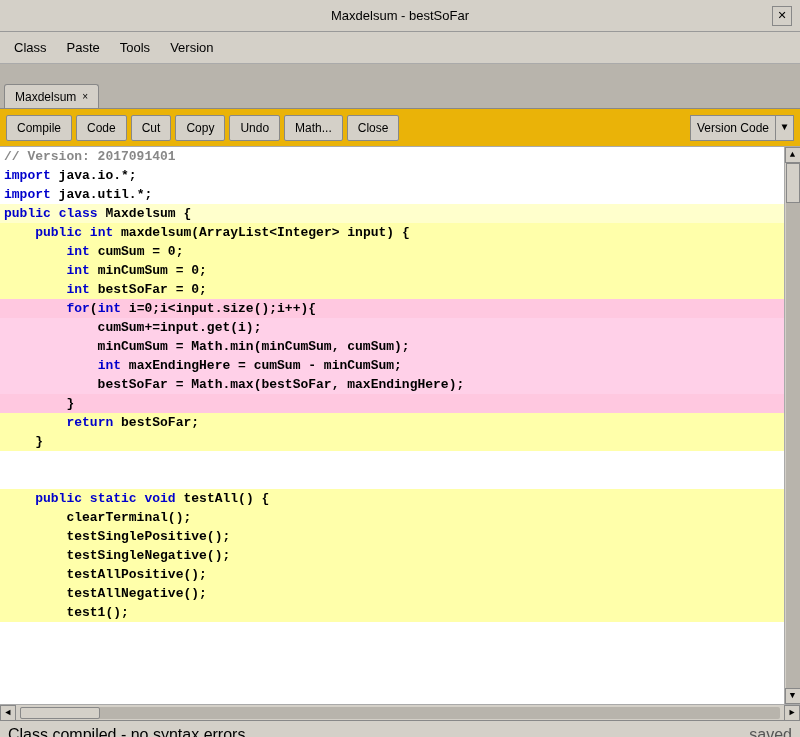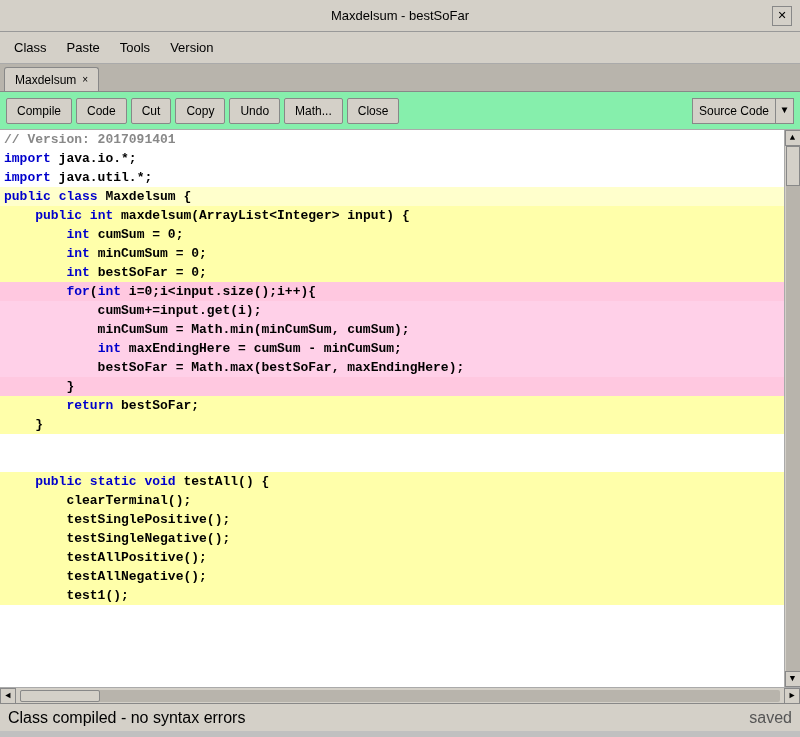--- a/index.html
+++ b/index.html
@@ -39,21 +39,21 @@
     }
     .menu-item {
       padding: 4px 10px;
       cursor: pointer;
       border-radius: 2px;
     }
 
     
     #tab-bar {
       background: #b8b4ac;
-      height: 28px;
+      height: 45px;
       display: flex;
       align-items: flex-end;
       padding: 0 4px;
       border-bottom: 1px solid #888;
     }
     .tab {
       background: #d4d0c8;
       border: 1px solid #888;
       border-bottom: none;
       padding: 3px 10px 3px 10px;
@@ -63,21 +63,21 @@
       align-items: center;
       gap: 6px;
       cursor: pointer;
       border-radius: 3px 3px 0 0;
       height: 24px;
     }
     .tab-close { font-size: 10px; cursor: pointer; }
 
     
     #toolbar {
-      background: #86efac;
+      background: #eab308;
       height: 38px;
       display: flex;
       align-items: center;
       padding: 4px 6px;
       gap: 4px;
       border-bottom: 1px solid #aaa;
     }
     .toolbar-btn {
       background: #d4d0c8;
       border: 1px solid #888;
@@ -244,21 +244,21 @@
 <div id="toolbar">
   <button class="toolbar-btn">Compile</button>
   <button class="toolbar-btn">Code</button>
   <button class="toolbar-btn">Cut</button>
   <button class="toolbar-btn">Copy</button>
   <button class="toolbar-btn">Undo</button>
   <button class="toolbar-btn">Math...</button>
   <button class="toolbar-btn">Close</button>
   <div id="toolbar-right">
     <div id="source-code-dropdown">
-      <span>Source Code</span>
+      <span>Version Code</span>
     </div>
     <div id="source-code-arrow">
       <span>▼</span>
     </div>
   </div>
 </div>
 
 <div style="display:flex; height: 557px; overflow:hidden;">
   <div id="code-scroll" style="flex:1; overflow:auto; background:white;">
     <div id="code-content"><span class="code-line" style="background-color: rgb(255, 255, 255); display: block; min-height: 19px; padding: 0px 4px; font-family: &quot;Courier New&quot;, Courier, monospace; font-size: 13px; line-height: 19px; white-space: pre;"><span style="color:#888888">// Version: 2017091401</span></span><span class="code-line" style="background-color: rgb(255, 255, 255); display: block; min-height: 19px; padding: 0px 4px; font-family: &quot;Courier New&quot;, Courier, monospace; font-size: 13px; line-height: 19px; white-space: pre;"><span style="color:#0000cc">import</span> java.io.*;</span><span class="code-line" style="background-color: rgb(255, 255, 255); display: block; min-height: 19px; padding: 0px 4px; font-family: &quot;Courier New&quot;, Courier, monospace; font-size: 13px; line-height: 19px; white-space: pre;"><span style="color:#0000cc">import</span> java.util.*;</span><span class="code-line" style="background-color: rgb(255, 255, 204); display: block; min-height: 19px; padding: 0px 4px; font-family: &quot;Courier New&quot;, Courier, monospace; font-size: 13px; line-height: 19px; white-space: pre;"><span style="color:#0000cc">public</span> <span style="color:#0000cc">class</span> Maxdelsum {</span><span class="code-line" style="background-color: rgb(255, 255, 170); display: block; min-height: 19px; padding: 0px 4px; font-family: &quot;Courier New&quot;, Courier, monospace; font-size: 13px; line-height: 19px; white-space: pre;">    <span style="color:#0000cc">public</span> <span style="color:#0000cc">int</span> maxdelsum(ArrayList&lt;Integer&gt; input) {</span><span class="code-line" style="background-color: rgb(255, 255, 170); display: block; min-height: 19px; padding: 0px 4px; font-family: &quot;Courier New&quot;, Courier, monospace; font-size: 13px; line-height: 19px; white-space: pre;">        <span style="color:#0000cc">int</span> cumSum = 0;</span><span class="code-line" style="background-color: rgb(255, 255, 170); display: block; min-height: 19px; padding: 0px 4px; font-family: &quot;Courier New&quot;, Courier, monospace; font-size: 13px; line-height: 19px; white-space: pre;">        <span style="color:#0000cc">int</span> minCumSum = 0;</span><span class="code-line" style="background-color: rgb(255, 255, 170); display: block; min-height: 19px; padding: 0px 4px; font-family: &quot;Courier New&quot;, Courier, monospace; font-size: 13px; line-height: 19px; white-space: pre;">        <span style="color:#0000cc">int</span> bestSoFar = 0;</span><span class="code-line" style="background-color: rgb(255, 200, 224); display: block; min-height: 19px; padding: 0px 4px; font-family: &quot;Courier New&quot;, Courier, monospace; font-size: 13px; line-height: 19px; white-space: pre;">        <span style="color:#0000cc">for</span>(<span style="color:#0000cc">int</span> i=0;i&lt;input.size();i++){</span><span class="code-line" style="background-color: rgb(255, 208, 232); display: block; min-height: 19px; padding: 0px 4px; font-family: &quot;Courier New&quot;, Courier, monospace; font-size: 13px; line-height: 19px; white-space: pre;">            cumSum+=input.get(i);</span><span class="code-line" style="background-color: rgb(255, 208, 232); display: block; min-height: 19px; padding: 0px 4px; font-family: &quot;Courier New&quot;, Courier, monospace; font-size: 13px; line-height: 19px; white-space: pre;">            minCumSum = Math.min(minCumSum, cumSum);</span><span class="code-line" style="background-color: rgb(255, 208, 232); display: block; min-height: 19px; padding: 0px 4px; font-family: &quot;Courier New&quot;, Courier, monospace; font-size: 13px; line-height: 19px; white-space: pre;">            <span style="color:#0000cc">int</span> maxEndingHere = cumSum - minCumSum;</span><span class="code-line" style="background-color: rgb(255, 208, 232); display: block; min-height: 19px; padding: 0px 4px; font-family: &quot;Courier New&quot;, Courier, monospace; font-size: 13px; line-height: 19px; white-space: pre;">            bestSoFar = Math.max(bestSoFar, maxEndingHere);</span><span class="code-line" style="background-color: rgb(255, 200, 224); display: block; min-height: 19px; padding: 0px 4px; font-family: &quot;Courier New&quot;, Courier, monospace; font-size: 13px; line-height: 19px; white-space: pre;">        }</span><span class="code-line" style="background-color: rgb(255, 255, 170); display: block; min-height: 19px; padding: 0px 4px; font-family: &quot;Courier New&quot;, Courier, monospace; font-size: 13px; line-height: 19px; white-space: pre;">        <span style="color:#0000cc">return</span> bestSoFar;</span><span class="code-line" style="background-color: rgb(255, 255, 170); display: block; min-height: 19px; padding: 0px 4px; font-family: &quot;Courier New&quot;, Courier, monospace; font-size: 13px; line-height: 19px; white-space: pre;">    }</span><span class="code-line" style="background-color: rgb(255, 255, 255); display: block; min-height: 19px; padding: 0px 4px; font-family: &quot;Courier New&quot;, Courier, monospace; font-size: 13px; line-height: 19px; white-space: pre;">&nbsp;</span><span class="code-line" style="background-color: rgb(255, 255, 255); display: block; min-height: 19px; padding: 0px 4px; font-family: &quot;Courier New&quot;, Courier, monospace; font-size: 13px; line-height: 19px; white-space: pre;">&nbsp;</span><span class="code-line" style="background-color: rgb(255, 255, 170); display: block; min-height: 19px; padding: 0px 4px; font-family: &quot;Courier New&quot;, Courier, monospace; font-size: 13px; line-height: 19px; white-space: pre;">    <span style="color:#0000cc">public</span> <span style="color:#0000cc">static</span> <span style="color:#0000cc">void</span> testAll() {</span><span class="code-line" style="background-color: rgb(255, 255, 170); display: block; min-height: 19px; padding: 0px 4px; font-family: &quot;Courier New&quot;, Courier, monospace; font-size: 13px; line-height: 19px; white-space: pre;">        clearTerminal();</span><span class="code-line" style="background-color: rgb(255, 255, 170); display: block; min-height: 19px; padding: 0px 4px; font-family: &quot;Courier New&quot;, Courier, monospace; font-size: 13px; line-height: 19px; white-space: pre;">        testSinglePositive();</span><span class="code-line" style="background-color: rgb(255, 255, 170); display: block; min-height: 19px; padding: 0px 4px; font-family: &quot;Courier New&quot;, Courier, monospace; font-size: 13px; line-height: 19px; white-space: pre;">        testSingleNegative();</span><span class="code-line" style="background-color: rgb(255, 255, 170); display: block; min-height: 19px; padding: 0px 4px; font-family: &quot;Courier New&quot;, Courier, monospace; font-size: 13px; line-height: 19px; white-space: pre;">        testAllPositive();</span><span class="code-line" style="background-color: rgb(255, 255, 170); display: block; min-height: 19px; padding: 0px 4px; font-family: &quot;Courier New&quot;, Courier, monospace; font-size: 13px; line-height: 19px; white-space: pre;">        testAllNegative();</span><span class="code-line" style="background-color: rgb(255, 255, 170); display: block; min-height: 19px; padding: 0px 4px; font-family: &quot;Courier New&quot;, Courier, monospace; font-size: 13px; line-height: 19px; white-space: pre;">        test1();</span></div>

